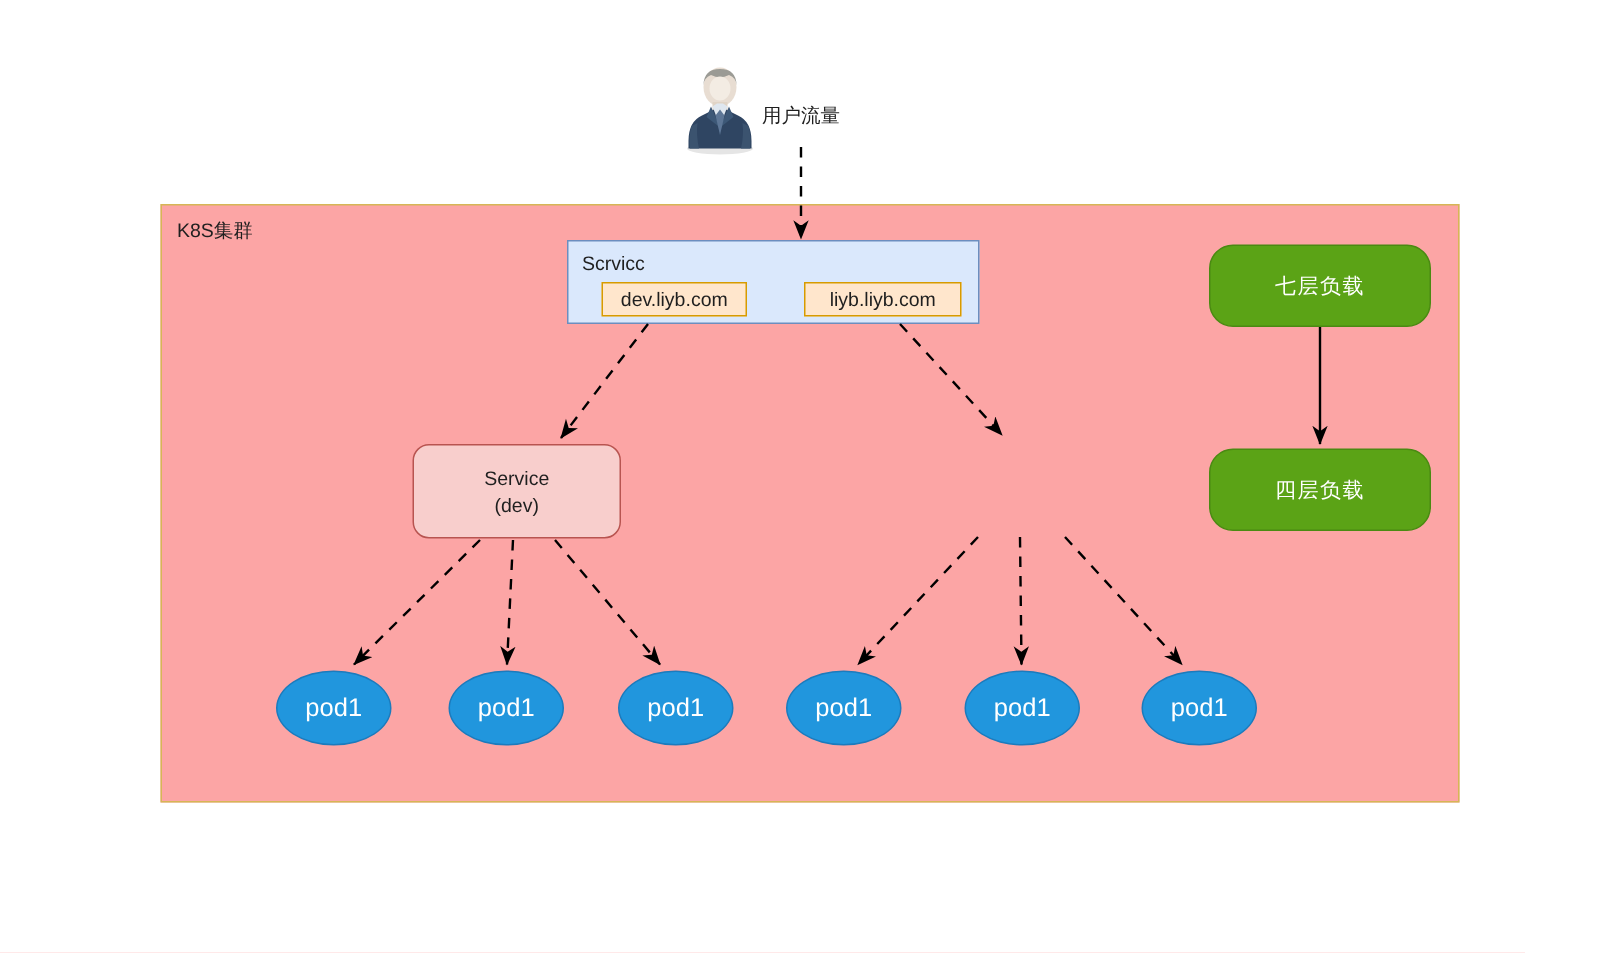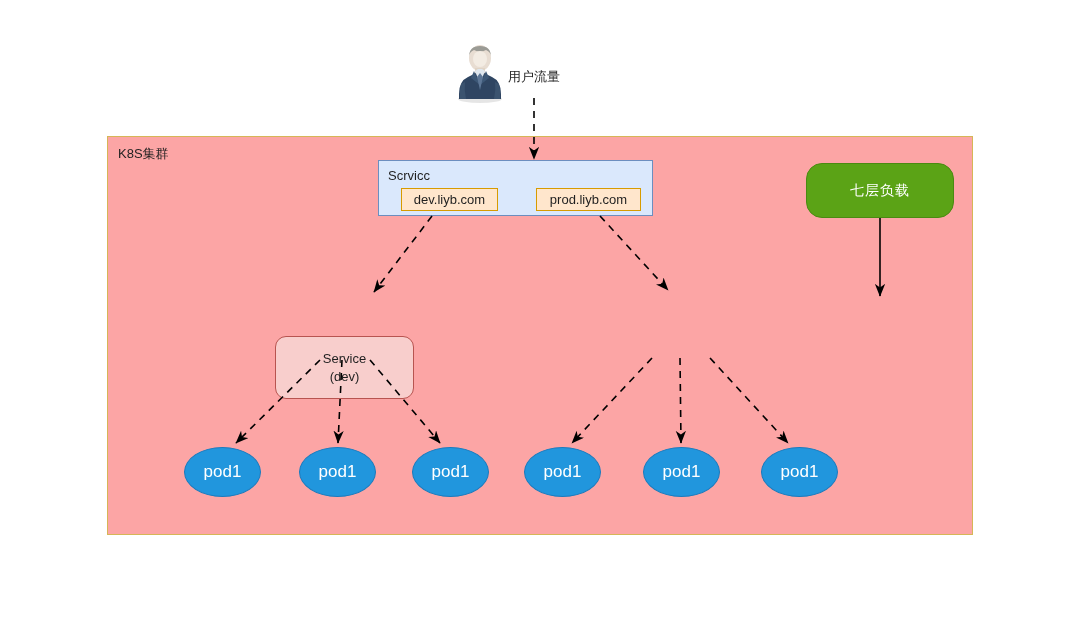--- a/index.html
+++ b/index.html
@@ -82,21 +82,21 @@
     border-radius: 11px;
     display: flex;
     flex-direction: column;
     align-items: center;
     justify-content: center;
     font-size: 13px;
     color: #1f1f1f;
     line-height: 18px;
     text-align: center;
   }
-  .service-dev  { left: 275px; top: 296px; margin-top: 40px; }
+  .service-dev  { left: 275px; top: 296px; }
   .service-prod { left: 611px; top: 294px; }
 
   
   .lb {
     width: 148px; height: 55px;
     background: #5ba316;
     border: 1px solid #4a8a12;
     border-radius: 16px;
     display: flex;
     align-items: center;
@@ -175,30 +175,33 @@
   </div>
   <div class="user-label">用户流量</div>
 
   <div class="node cluster">
     <span class="cluster-label">K8S集群</span>
   </div>
 
   <div class="node ingress">
     <span class="ingress-label">Scrvicc</span>
     <span class="host-chip host-dev">dev.liyb.com</span>
-    <span class="host-chip host-prod">prod.liyb.com</span>
+    <span class="host-chip host-prod">liyb.liyb.com</span>
   </div>
 
   <div class="node service service-dev">
     <span>Service</span>
     <span>(dev)</span>
   </div>
 
   <div class="node lb lb7">
     <span>七层负载</span>
+  </div>
+  <div class="node lb lb4">
+    <span>四层负载</span>
   </div>
 
   <div class="node pod" style="left:184px; top:447px;">
     <span>pod1</span>
   </div>
   <div class="node pod" style="left:299px; top:447px;">
     <span>pod1</span>
   </div>
   <div class="node pod" style="left:412px; top:447px;">
     <span>pod1</span>

